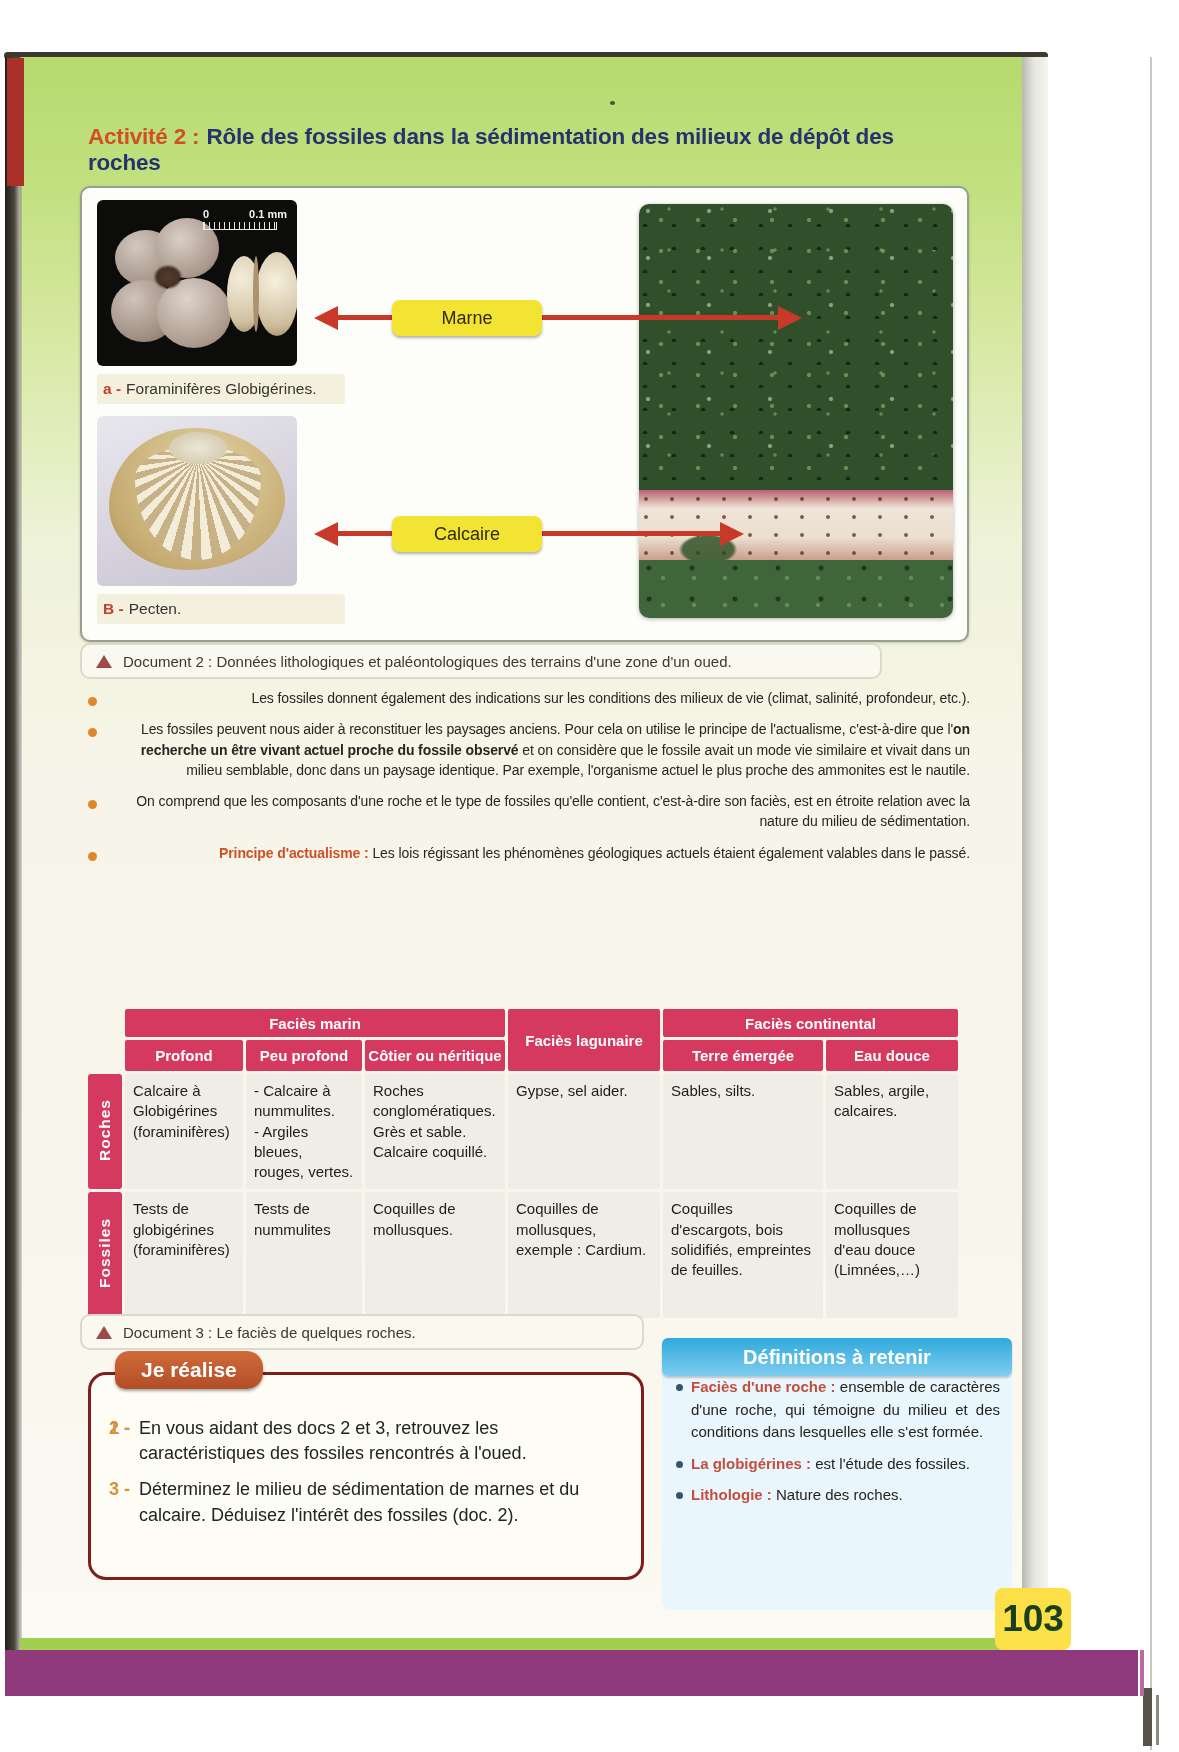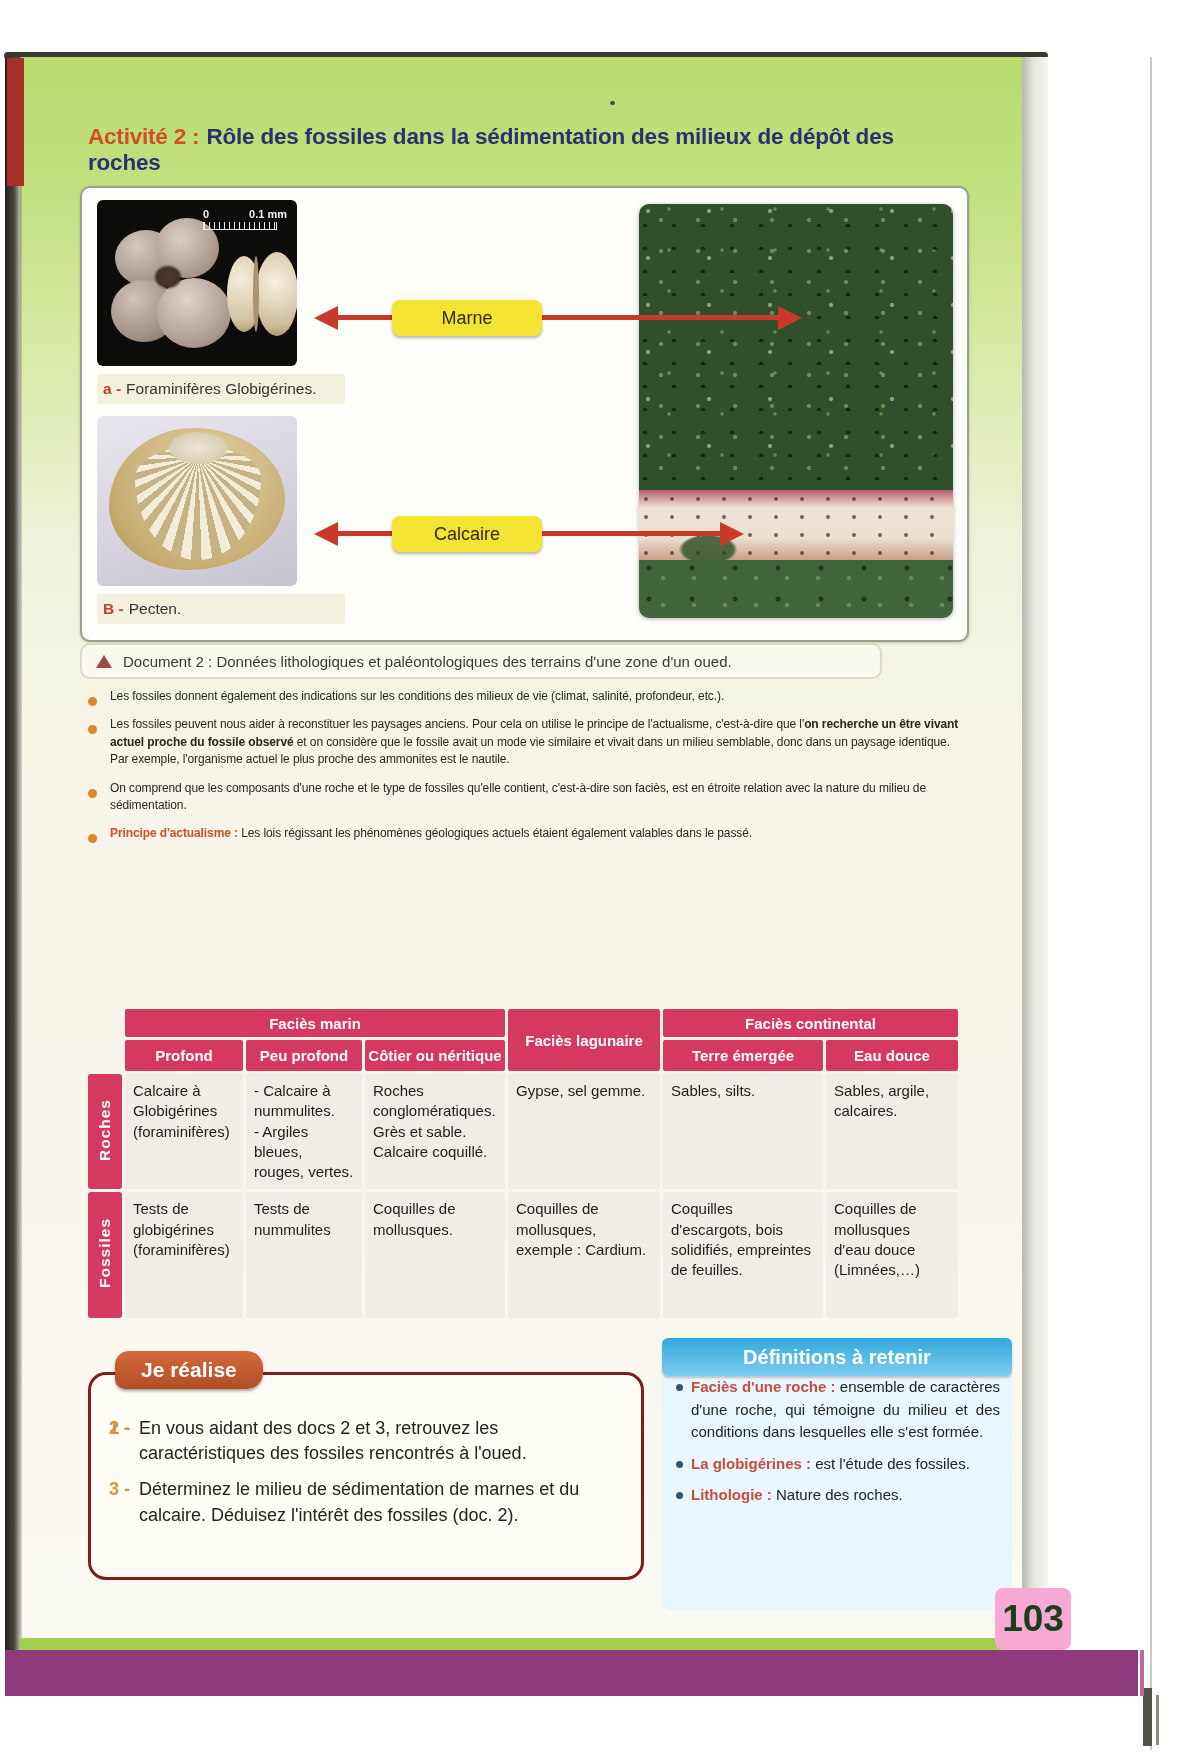--- a/index.html
+++ b/index.html
@@ -94,21 +94,21 @@
   .ch2{left:638px;top:334px;}
 
   
   .doc-caption{position:absolute;height:36px;background:#faf9ef;border:2px solid #dcd9c8;border-radius:10px;
     display:flex;align-items:center;gap:11px;padding:0 14px;font-size:15px;color:#3a3933;box-sizing:border-box;}
   .doc2{left:80px;top:643px;width:802px;}
   .doc3{left:80px;top:1314px;width:564px;}
   .tri-icon{width:0;height:0;border-left:8px solid transparent;border-right:8px solid transparent;border-bottom:13px solid #9c4b46;flex:none;}
 
   
-  .bullets{position:absolute;left:86px;top:688px;width:884px;font-size:12px;line-height:1.45;color:#272622;letter-spacing:-0.1px;}
+  .bullets{position:absolute;left:86px;top:688px;width:884px;font-size:14px;line-height:1.45;color:#272622;letter-spacing:-0.1px;text-align:right;}
   .bullet-p{position:relative;margin:0 0 11px 0;padding-left:24px;}
   .bullet-p::before{content:"";position:absolute;left:2px;top:9px;width:9px;height:9px;border-radius:50%;background:#e0872e;}
   .bullet-p b{font-weight:bold;}
   .bullet-p .term{color:#cf4f27;font-weight:bold;}
 
   
   .facies-table{position:absolute;left:85px;top:1006px;width:876px;border-collapse:separate;border-spacing:3px;table-layout:fixed;}
   .facies-table td{padding:0;vertical-align:top;}
   td.gh,td.sh{background:#d5395f;color:#fff;font-weight:bold;text-align:center;vertical-align:middle;font-size:15px;border-radius:2px;}
   td.gh{height:28px;}
@@ -137,21 +137,21 @@
     box-shadow:0 2px 2px rgba(0,0,0,.2);}
   .defs-list{list-style:none;margin:0 0 0 0;padding:0 12px 0 12px;font-size:15px;color:#24231f;line-height:1.5;text-align:justify;}
   .defs-list li{position:relative;padding-left:17px;margin-bottom:9px;}
   .defs-list li::before{content:"";position:absolute;left:2px;top:8px;width:7px;height:7px;border-radius:50%;background:#33566e;}
   .dterm{color:#c2503c;font-weight:bold;}
 
   
   .footer-green{position:absolute;left:20px;top:1638px;width:1002px;height:14px;background:#a2d04e;}
   .footer-purple{position:absolute;left:5px;top:1650px;width:1133px;height:46px;background:#8e3a7d;}
   .footer-sliver{position:absolute;left:1140px;top:1650px;width:4px;height:46px;background:#b76aa4;}
-  .pagenum{position:absolute;left:995px;top:1588px;width:76px;height:62px;background:#f9a8d4;border-radius:8px;
+  .pagenum{position:absolute;left:995px;top:1588px;width:76px;height:62px;background:#fde047;border-radius:8px;
     display:flex;align-items:center;justify-content:center;font-size:37px;font-weight:bold;color:#17401d;z-index:4;}
 </style>
 </head>
 <body>
 
 <div class="canvas">
 
   <div class="top-edge-line"></div>
   <div class="page-bg"></div>
   <div class="spine"></div>
@@ -254,36 +254,40 @@
       <td class="sh">Eau douce</td>
     </tr>
     <tr class="rowR">
       <td class="rh"><span class="vert">Roches</span></td>
       <td class="tc">Calcaire à Globigérines (foraminifères)</td>
       <td class="tc">- Calcaire à nummulites.
 - Argiles bleues, rouges, vertes.</td>
       <td class="tc">Roches conglomératiques.
 Grès et sable.
 Calcaire coquillé.</td>
-      <td class="tc">Gypse, sel gemme.</td>
+      <td class="tc">Gypse, sel aider.</td>
       <td class="tc">Sables, silts.</td>
       <td class="tc">Sables, argile, calcaires.</td>
     </tr>
     <tr class="rowF">
       <td class="rh"><span class="vert">Fossiles</span></td>
       <td class="tc">Tests de globigérines (foraminifères)</td>
       <td class="tc">Tests de nummulites</td>
       <td class="tc">Coquilles de mollusques.</td>
       <td class="tc">Coquilles de mollusques, exemple : Cardium.</td>
       <td class="tc">Coquilles d'escargots, bois solidifiés, empreintes de feuilles.</td>
       <td class="tc">Coquilles de mollusques d'eau douce (Limnées,…)</td>
     </tr>
   </tbody>
     </table>
 
+  <div class="doc-caption doc3">
+    <span class="tri-icon"></span>
+    <span>Document 3 : Le faciès de quelques roches.</span>
+  </div>
 
   <section class="je-realise">
     <div class="jr-badge">Je réalise</div>
     <ol class="jr-list">
       <li><span class="qnum">1 -</span></li>
       <li><span class="qnum">2 -</span><span>En vous aidant des docs 2 et 3, retrouvez les caractéristiques des fossiles rencontrés à l'oued.</span></li>
       <li><span class="qnum">3 -</span><span>Déterminez le milieu de sédimentation de marnes et du calcaire. Déduisez l'intérêt des fossiles (doc. 2).</span></li>
     </ol>
   </section>
 

